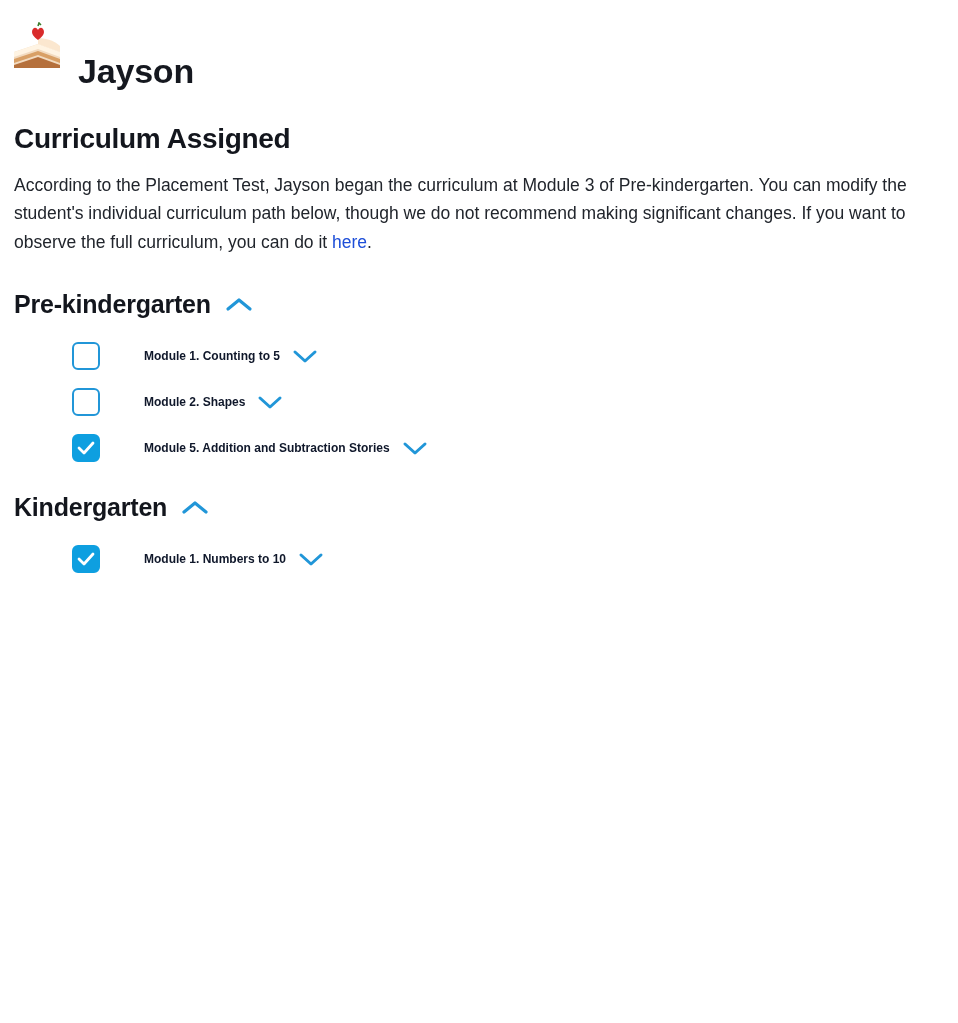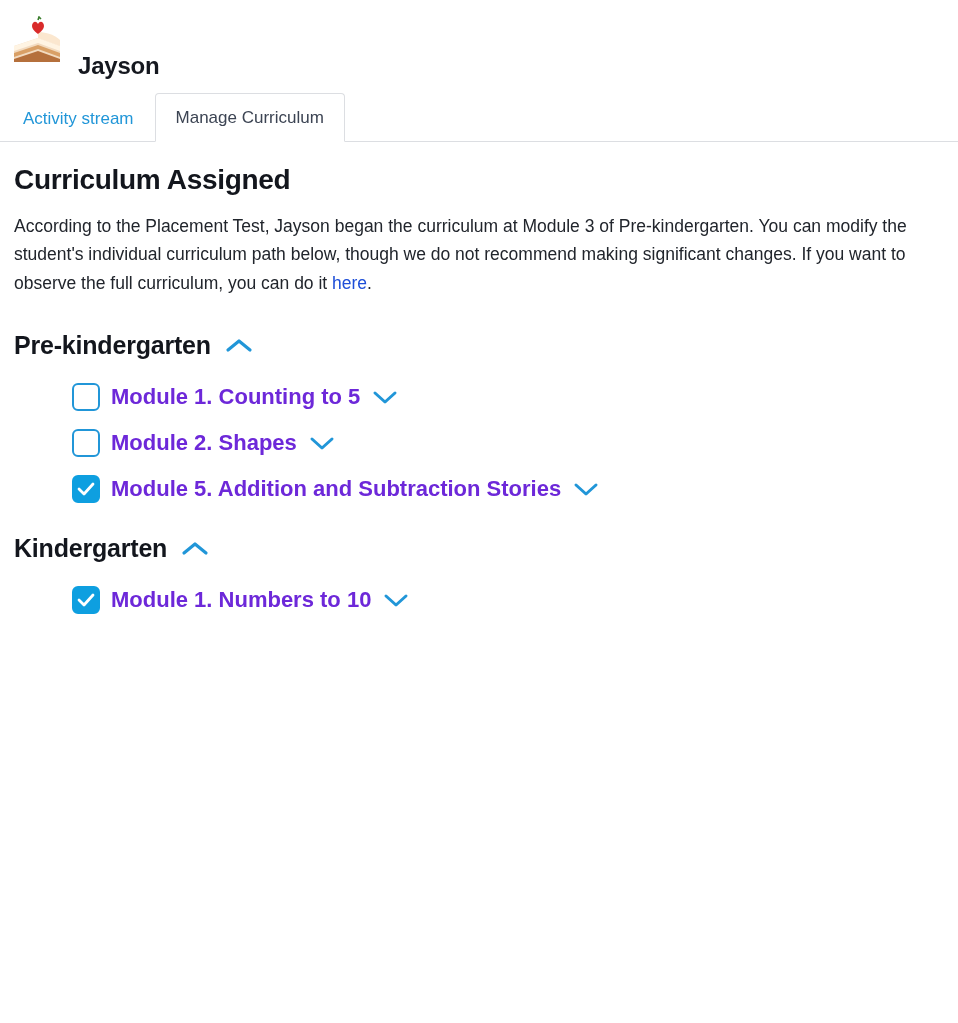--- a/index.html
+++ b/index.html
@@ -20,21 +20,21 @@
     padding: 8px 0 10px 8px;
     gap: 14px;
   }
   .avatar {
     width: 56px; height: 56px;
     position: relative;
     flex: 0 0 auto;
   }
   .avatar svg { display: block; }
   .username {
-    font-size: 24px;
+    font-size: 34px;
     font-weight: bold;
     color: #15181f;
     letter-spacing: -0.2px;
     margin-top: 44px;
   }
 
   
   .tabs {
     display: flex;
     align-items: flex-end;
@@ -124,24 +124,25 @@
     border: 2px solid #2196d8;
     background: #ffffff;
   }
   .checkbox.checked {
     border: 2px solid #0e9fe0;
     background: #0e9fe0;
   }
   .checkbox .tick { display: none; }
   .checkbox.checked .tick { display: block; }
   .module-label {
-    font-size: 22px;
-    font-weight: bold;
-    color: #6d28d9;
+    font-size: 12px;
+    font-weight: bold;
+    color: #0f172a;
     white-space: nowrap;
+    margin-left: 33px;
   }
   .grade-section + .grade-section { margin-top: 22px; }
 </style>
 </head>
 <body>
 
 <div class="page">
 
   <div class="header">
     <div class="avatar">
@@ -152,24 +153,20 @@
         <path d="M6 37 L30 29 L52 37 L52 41 L30 33 L6 41 Z" fill="#d9a066"></path>
         <path d="M6 43 L30 35 L52 43 L52 46 L6 46 Z" fill="#b5703c"></path>
         <path d="M30 22 L52 30 L52 24 C46 18 36 16 30 16 Z" fill="#fbe7cf"></path>
         <path d="M24 10 C24 6 28 4 30 8 C32 4 36 6 36 10 C36 14 30 18 30 18 C30 18 24 14 24 10 Z" fill="#d92b2b"></path>
         <path d="M30 4 L31 1 L33 3" stroke="#3a7d2c" stroke-width="1.6" fill="none"></path>
       </svg>
     </div>
     <div class="username">Jayson</div>
   </div>
 
-  <div class="tabs">
-    <div class="tab">Activity stream</div>
-    <div class="tab active">Manage Curriculum</div>
-  </div>
 
   <div class="content">
     <h1 class="title">Curriculum Assigned</h1>
 
     <p class="intro"><span>According to the Placement Test, Jayson began the curriculum at Module 3 of Pre-kindergarten. You can modify the student's individual curriculum path below, though we do not recommend making significant changes. If you want to observe the full curriculum, you can do it </span><a href="#">here</a><span>.</span></p>
 
     <div class="grade-section">
       <div class="grade-head">
         <span class="grade-title">Pre-kindergarten</span>
         <span class="chev">

